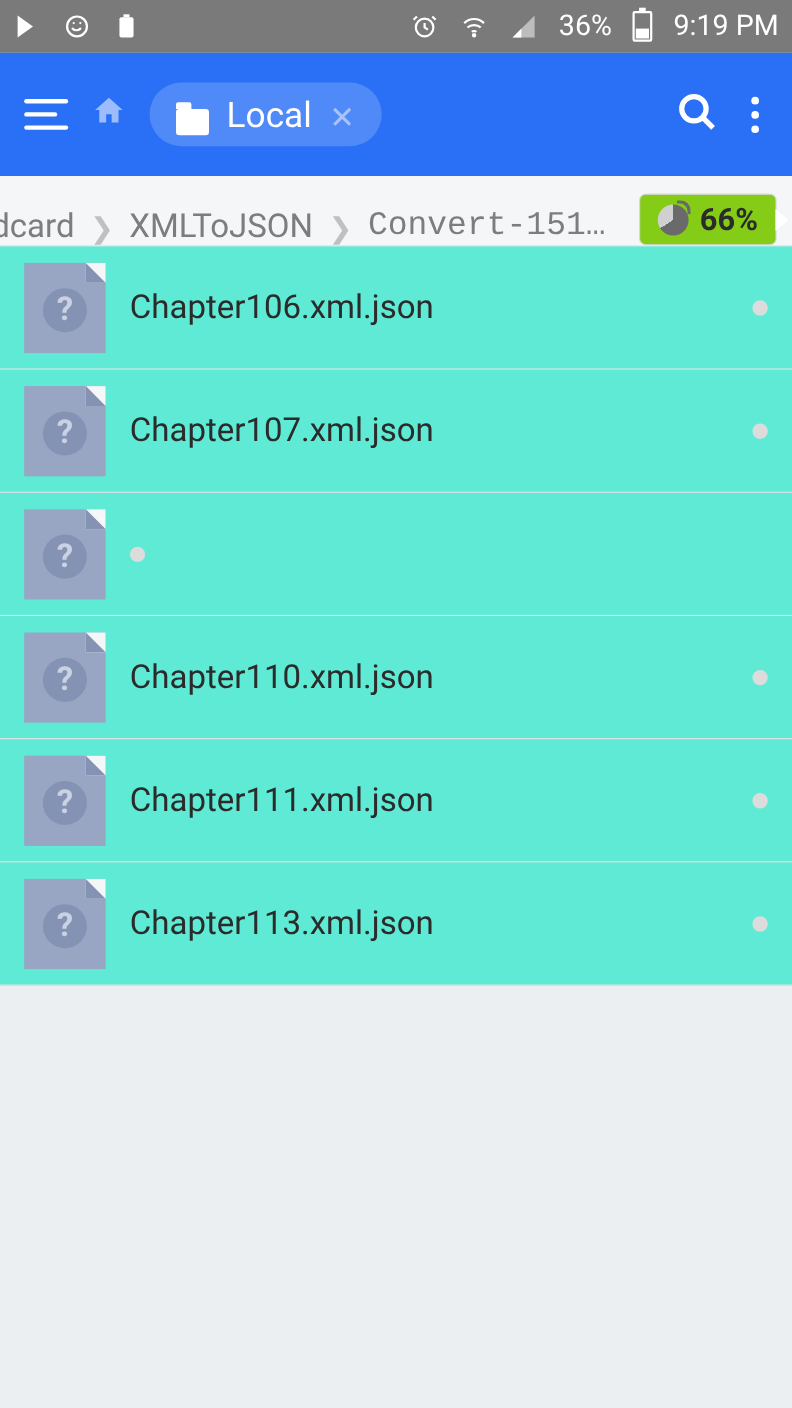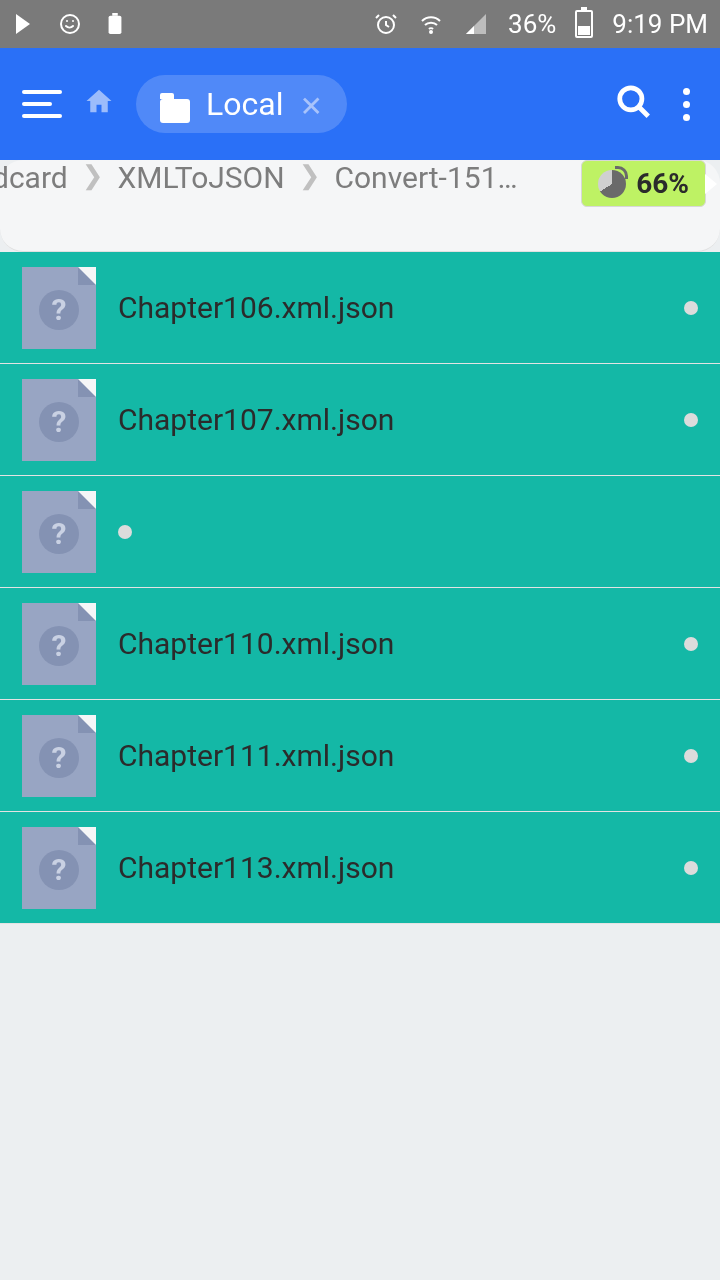--- a/index.html
+++ b/index.html
@@ -39,44 +39,44 @@
 .tab-label { color:#fff; font-size:32px; }
 .tab-close { color:#a8c3fb; font-size:28px; font-weight:300; }
 .flex-spacer { flex:1; }
 .search-icon, .overflow-icon { color:#fff; }
 .search-icon svg { width:38px; height:38px; stroke:#fff; stroke-width:3; fill:none; }
 .overflow-icon { display:flex; flex-direction:column; gap:6px; padding:0 8px; }
 .overflow-icon span { width:7px; height:7px; background:#fff; border-radius:50%; }
 
 
 .crumb-row {
-  height:92px; background:#f5f6f7; border-bottom:1px solid #e0e0e0;
-  display:flex; align-items:flex-start; padding:0 14px 0 0; gap:14px;
-  color:#7d7d7d; font-size:30px;border-radius:23px;
+  height:64px; background:#f5f6f7; border-bottom:1px solid #e0e0e0;
+  display:flex; align-items:flex-end; padding:0 14px 0 0; gap:14px;
+  color:#7d7d7d; font-size:30px;
 }
 .crumb { white-space:nowrap; }
-.crumb.overflow { overflow:hidden; text-overflow:ellipsis; max-width:230px; }
+.crumb.overflow { overflow:hidden; text-overflow:ellipsis; max-width:230px;font-family:Liberation Mono, monospace; }
 .crumb-sep { color:#c0c0c0; font-size:26px; }
 .crumb-row .flex-spacer { flex:1; }
 .storage-badge {
   display:flex; align-items:center; gap:10px;
-  background:#bef264; border:1px solid #d7d7d7; border-radius:6px;
+  background:#84cc16; border:1px solid #d7d7d7; border-radius:6px;
   padding:6px 16px; position:relative;
 }
 .storage-badge::after{
   content:""; position:absolute; right:-12px; top:50%; transform:translateY(-50%);
   border-left:12px solid #fff; border-top:10px solid transparent; border-bottom:10px solid transparent;
 }
 .pie { width:28px; height:28px; border-radius:50%;
   background:conic-gradient(#6a6a6a 0 66%, #d0d0d0 66% 100%); position:relative;}
 .pie::after{content:"";position:absolute;top:-4px;right:-2px;width:10px;height:10px;border:3px solid #6a6a6a;border-left:none;border-bottom:none;border-radius:0 10px 0 0;}
 .storage-text { color:#2b2b2b; font-weight:700; font-size:28px; }
 
 
-.file-list { background:#14b8a6; }
+.file-list { background:#5eead4; }
 .file-row {
   height:112px; display:flex; align-items:center;
   padding:0 22px; border-bottom:1px solid #e3e3e3; gap:22px;
 }
 .file-icon {
   width:74px; height:82px; background:#98a5c3; position:relative; flex-shrink:0;
 }
 .file-icon::before{
   content:""; position:absolute; top:0; right:0;
   border-top:18px solid #f5f6f7; border-left:18px solid #8492b3;

